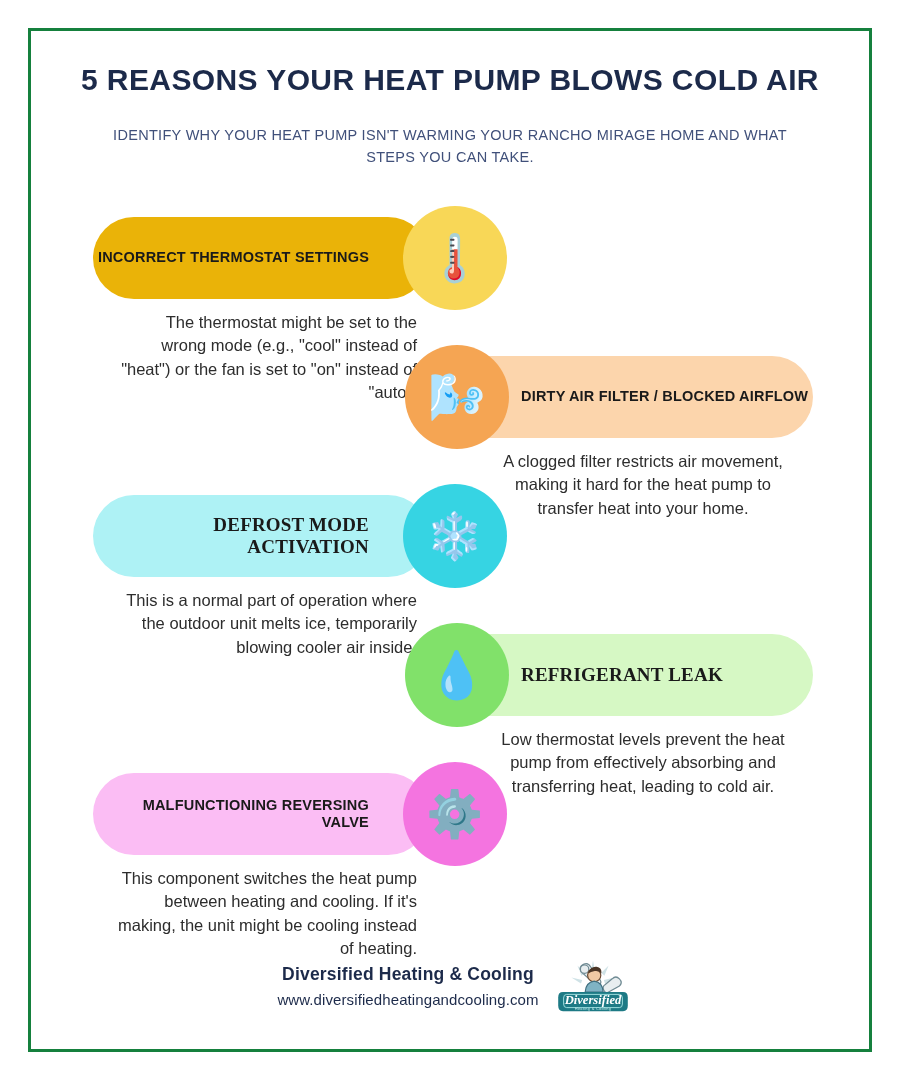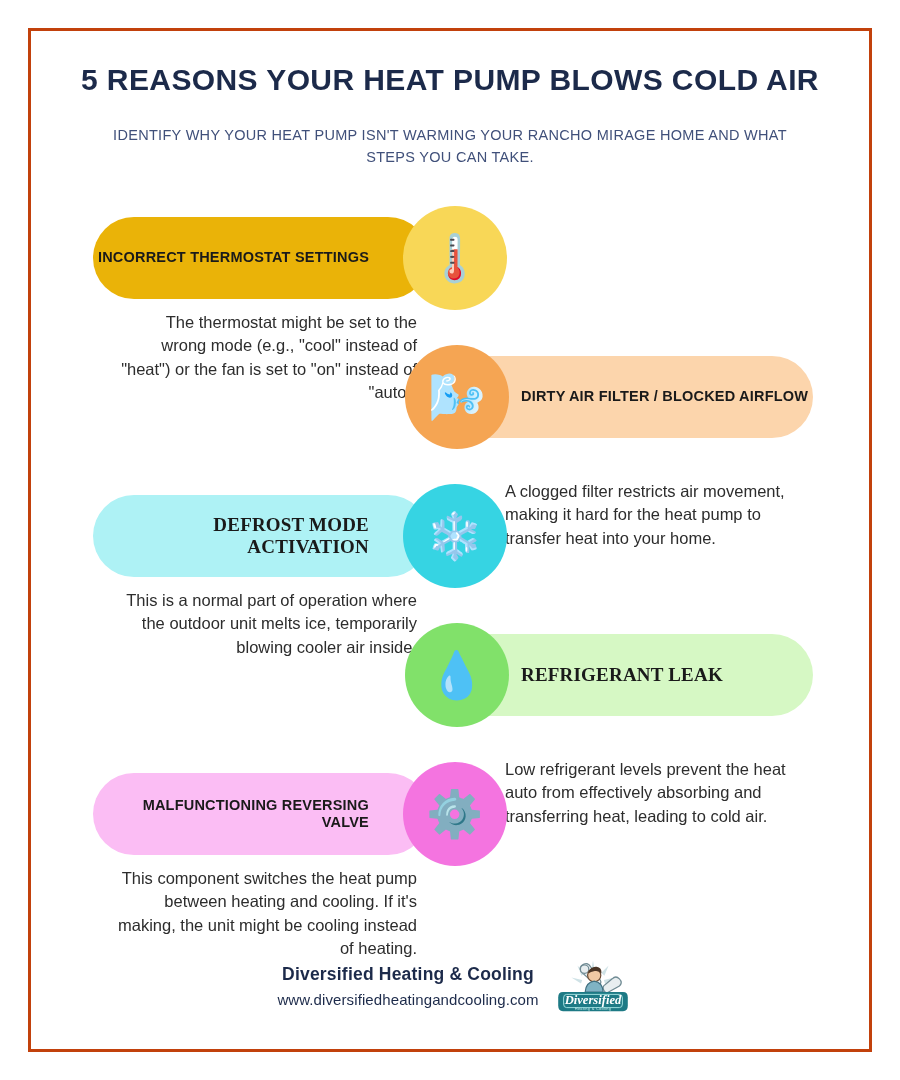--- a/index.html
+++ b/index.html
@@ -22,21 +22,21 @@
     background: #ffffff;
   }
 
   .frame {
     position: absolute;
     left: 28px;
     top: 28px;
     width: 844px;
     height: 1024px;
     box-sizing: border-box;
-    border: 3px solid #c2410c;
+    border: 3px solid #15803d;
     background: #ffffff;
   }
 
   .header {
     position: absolute;
     left: 0;
     top: 32px;
     width: 100%;
     text-align: center;
   }
@@ -141,23 +141,22 @@
     line-height: 1.42;
     color: #2d2d2d;
   }
 
   .row.left .body {
     left: 86px;
     text-align: right;
   }
 
   .row.right .body {
-    left: 474px;
-    text-align: left;
-    margin-top: 30px;
+    left: 462px;
+    text-align: center;
   }
 
   
   .footer {
     position: absolute;
     left: 0;
     bottom: 34px;
     width: 844px;
     display: flex;
     align-items: center;
@@ -224,21 +223,21 @@
           </div>
           <div class="body">This is a normal part of operation where the outdoor unit melts ice, temporarily blowing cooler air inside.</div>
         </div>
         <div class="row right">
           <div class="pill" style="background: rgb(214, 248, 196);">
             <div class="pill-label big">Refrigerant Leak</div>
           </div>
           <div class="circle" style="background: rgb(129, 225, 106);">
             <span>💧</span>
           </div>
-          <div class="body">Low refrigerant levels prevent the heat auto from effectively absorbing and transferring heat, leading to cold air.</div>
+          <div class="body">Low thermostat levels prevent the heat pump from effectively absorbing and transferring heat, leading to cold air.</div>
         </div>
         <div class="row left">
           <div class="pill" style="background: rgb(251, 189, 244);">
             <div class="pill-label">Malfunctioning Reversing Valve</div>
           </div>
           <div class="circle" style="background: rgb(244, 116, 224);">
             <span>⚙️</span>
           </div>
           <div class="body">This component switches the heat pump between heating and cooling. If it's making, the unit might be cooling instead of heating.</div>
         </div>

